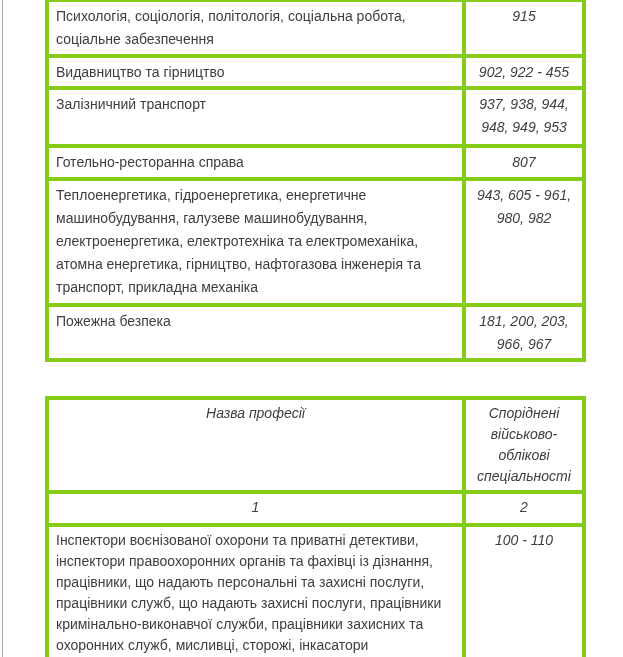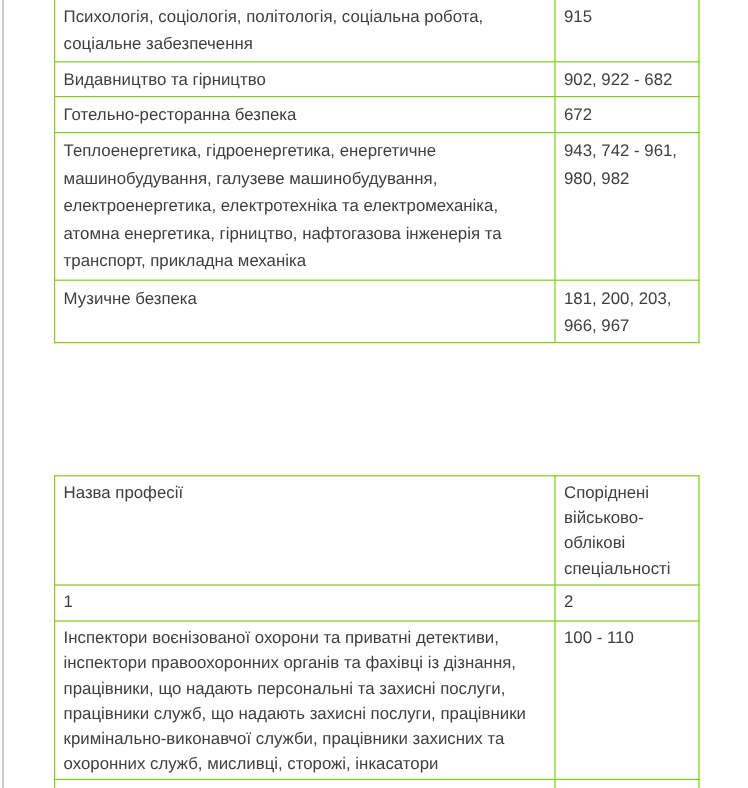--- a/index.html
+++ b/index.html
@@ -34,29 +34,29 @@
   }
   #specialties-table {
     top: -2px;
     line-height: 23px;
   }
   #professions-table {
     top: 396px;
     line-height: 21px;
   }
   td {
-    border: 1px solid #84cc16;
+    border: 4px solid #84cc16;
     vertical-align: top;
     padding: 3px 7px 2px 7px;
     overflow: hidden;
     word-wrap: break-word;
   }
   .col-name  { width: 417px; }
   .col-codes { width: 120px; }
-  td.codes, td.center { text-align: left; }
+  td.codes, td.center { text-align: center; font-style: italic; }
   
   .t1r1 td { height: 47px; }
   .t1r2 td { height: 46px; }
   .t1r3 td { height: 23px; }
   .t1r4 td { height: 49px; }
   .t1r5 td { height: 24px; }
   .t1r6 td { height: 117px; }
   .t1r7 td { height: 40px; }
   .t2head td  { height: 85px; }
   .t2index td { height: 24px; }
@@ -73,32 +73,36 @@
     <col class="col-name">
     <col class="col-codes">
   </colgroup>
   <tbody>
     <tr class="t1r1">
       <td>Психологія, соціологія, політологія, соціальна робота, соціальне забезпечення</td>
       <td class="codes">915</td>
     </tr>
     <tr class="t1r3">
       <td>Видавництво та гірництво</td>
-      <td class="codes">902, 922 - 682</td>
+      <td class="codes">902, 922 - 455</td>
+    </tr>
+    <tr class="t1r4">
+      <td>Залізничний транспорт</td>
+      <td class="codes">937, 938, 944, 948, 949, 953</td>
     </tr>
     <tr class="t1r5">
-      <td>Готельно-ресторанна безпека</td>
-      <td class="codes">672</td>
+      <td>Готельно-ресторанна справа</td>
+      <td class="codes">807</td>
     </tr>
     <tr class="t1r6">
       <td>Теплоенергетика, гідроенергетика, енергетичне машинобудування, галузеве машинобудування, електроенергетика, електротехніка та електромеханіка, атомна енергетика, гірництво, нафтогазова інженерія та транспорт, прикладна механіка</td>
-      <td class="codes">943, 742 - 961, 980, 982</td>
+      <td class="codes">943, 605 - 961, 980, 982</td>
     </tr>
     <tr class="t1r7">
-      <td>Музичне безпека</td>
+      <td>Пожежна безпека</td>
       <td class="codes">181, 200, 203, 966, 967</td>
     </tr>
   </tbody>
 </table>
 
 <table id="professions-table">
   <colgroup>
     <col class="col-name">
     <col class="col-codes">
   </colgroup>

